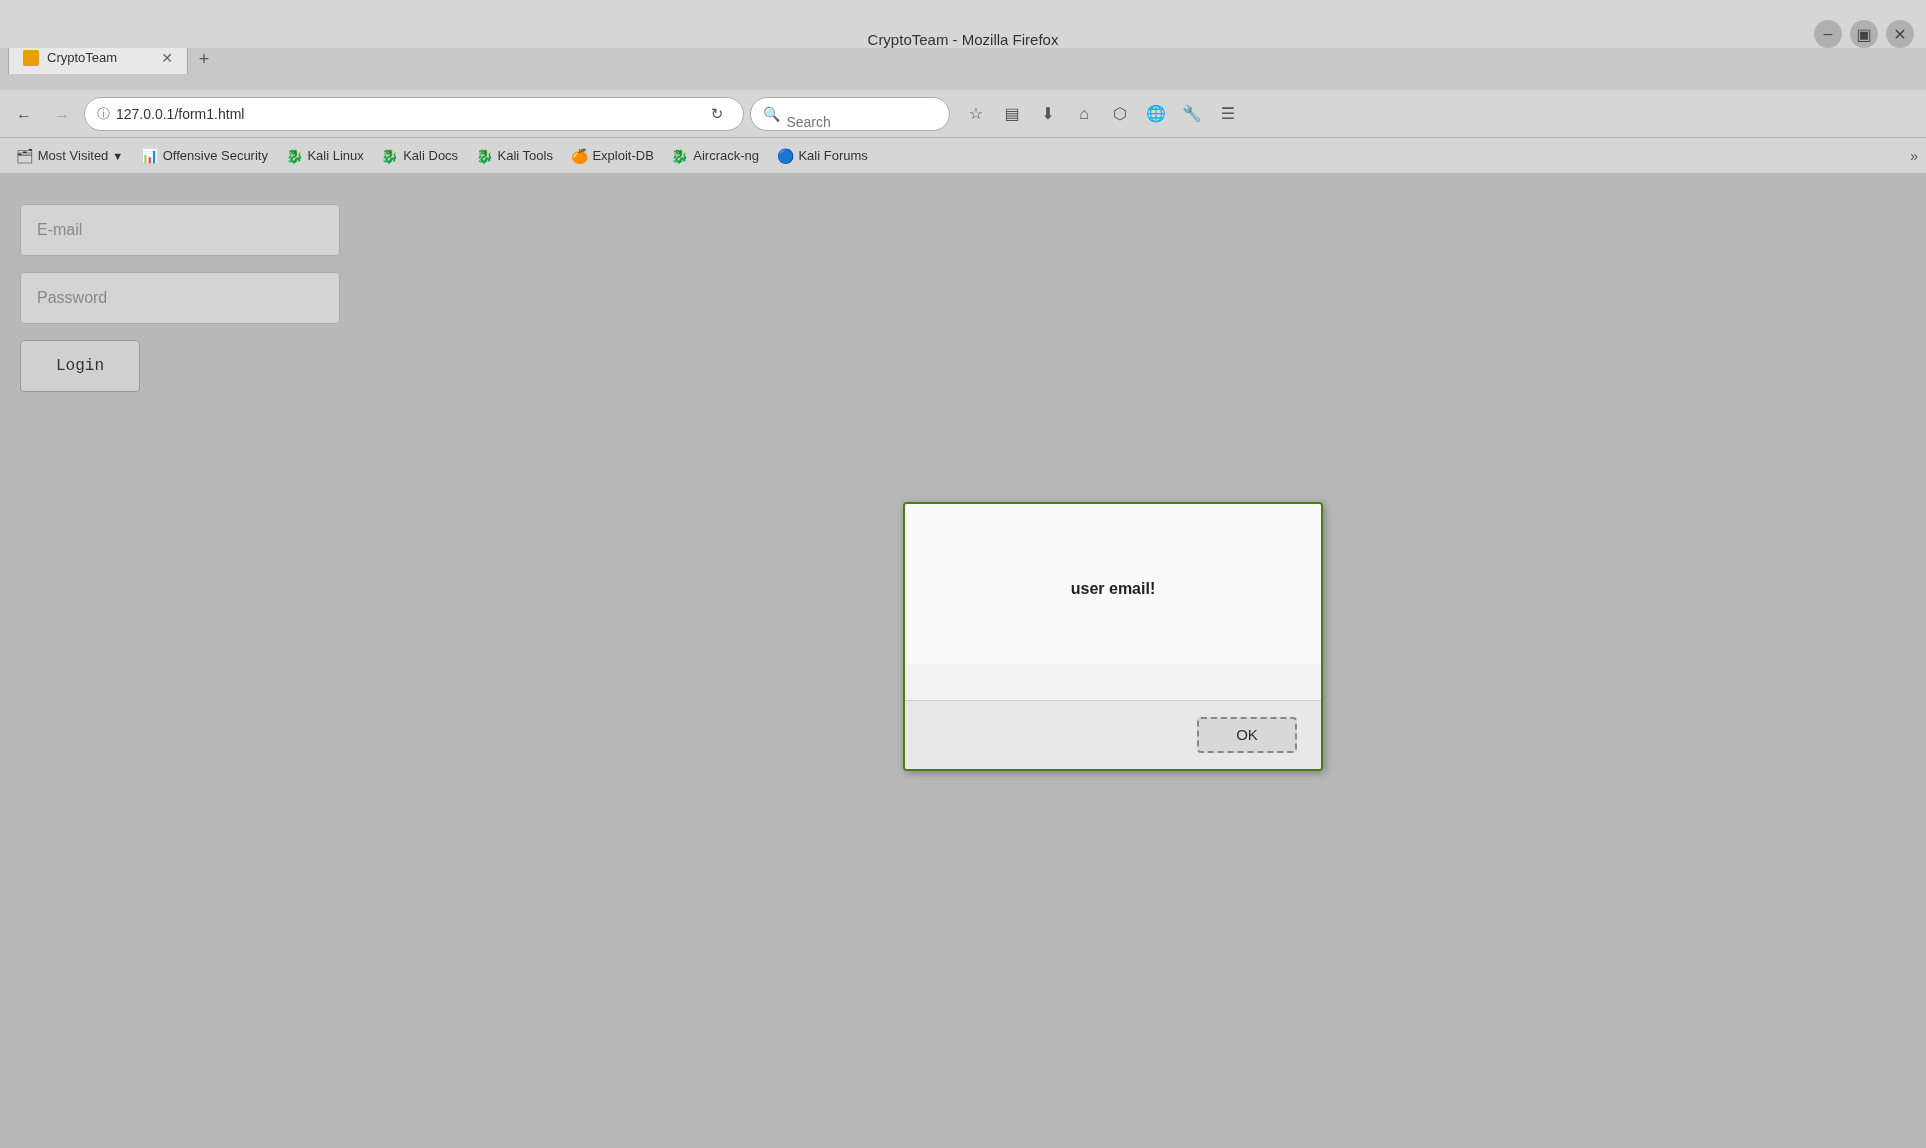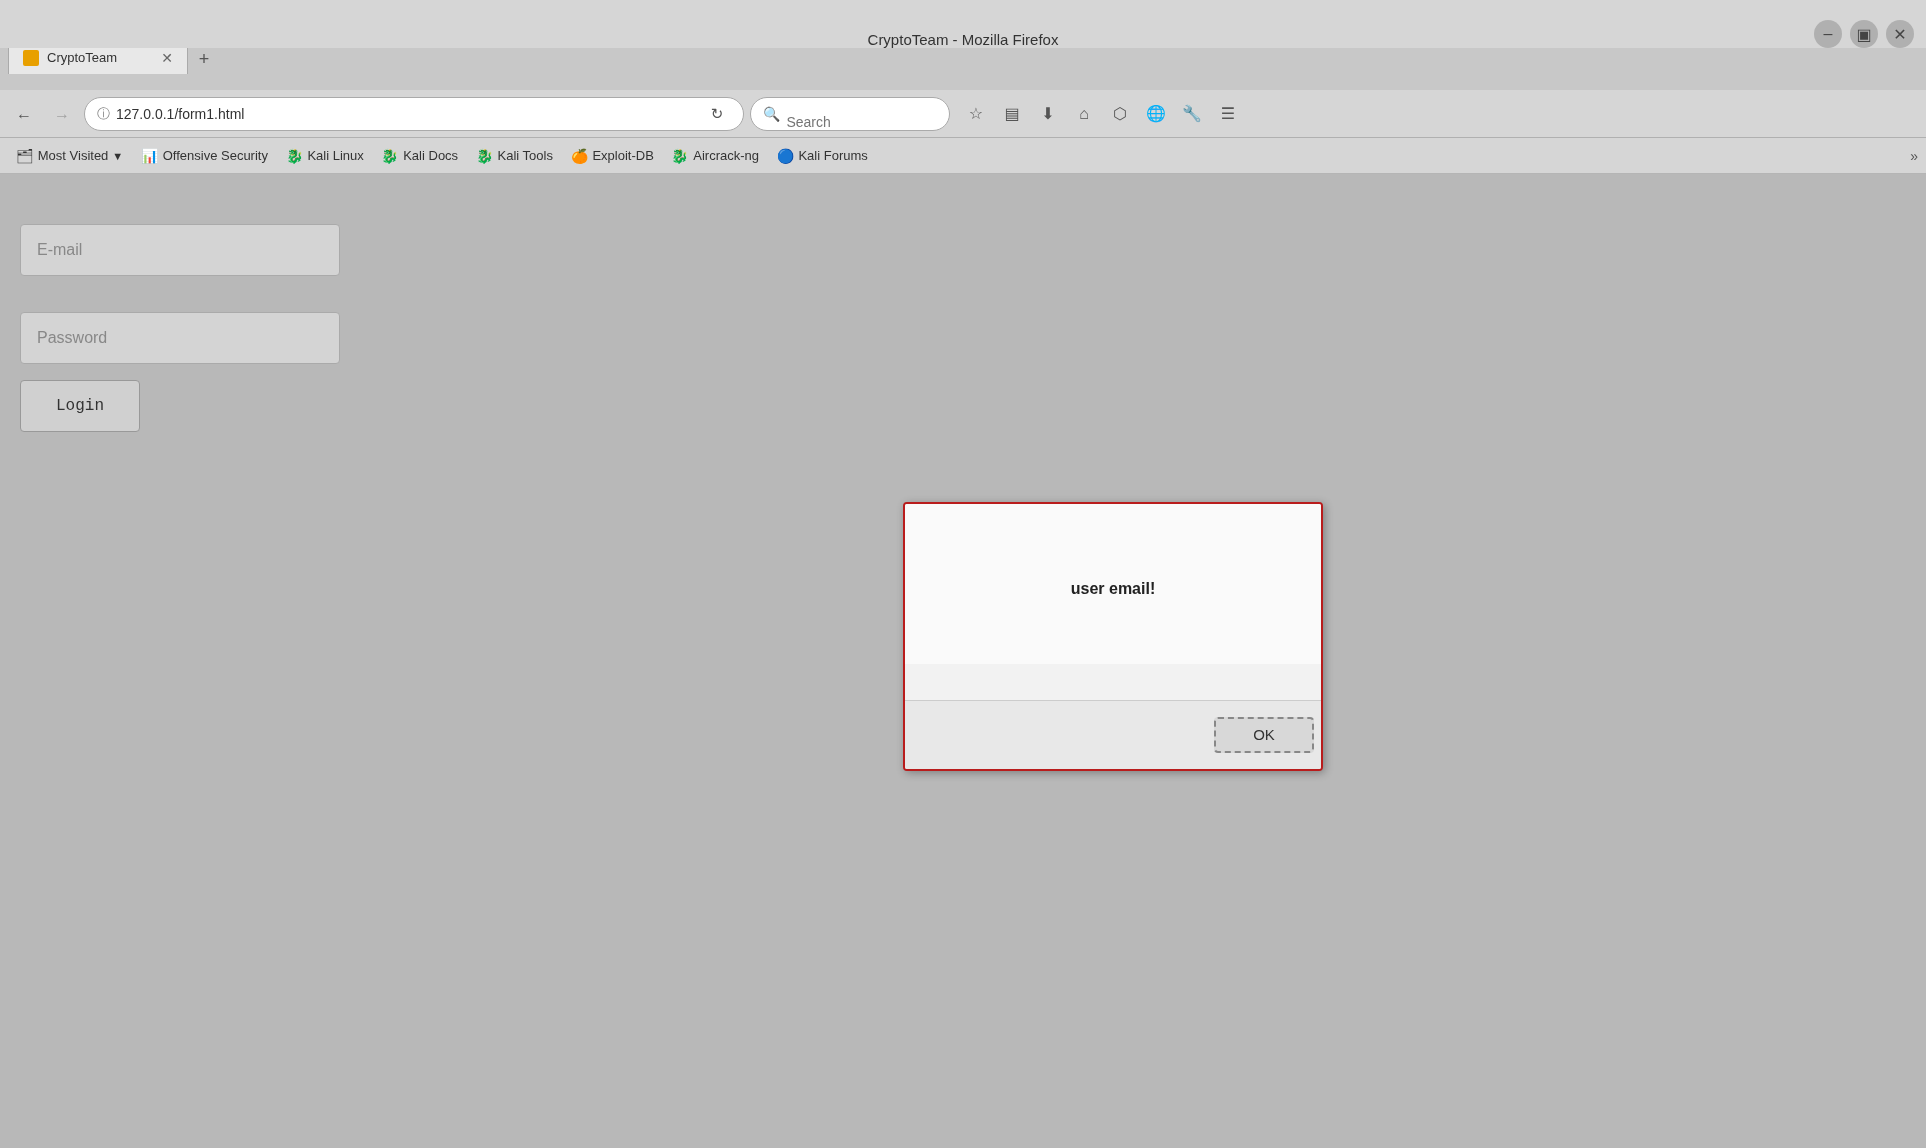--- a/index.html
+++ b/index.html
@@ -284,21 +284,20 @@
     .form-input {
       width: 100%;
       height: 52px;
       padding: 0 16px;
       font-size: 16px;
       background: #d4d4d4;
       border: 1px solid #aaa;
       border-radius: 4px;
       color: #888;
       outline: none;
-      margin-top: 20px;
     }
 
     .form-input::placeholder {
       color: #888;
     }
 
     .login-btn {
       width: 120px;
       height: 52px;
       background: #d0d0d0;
@@ -315,21 +314,21 @@
       position: absolute;
       top: 0; left: 0; right: 0; bottom: 0;
       display: flex;
       align-items: center;
       justify-content: center;
       pointer-events: none;
     }
 
     .dialog-box {
       background: #f2f2f2;
-      border: 2px solid #b91c1c;
+      border: 2px solid #4d7c0f;
       border-radius: 4px;
       width: 420px;
       pointer-events: all;
       box-shadow: 2px 2px 8px rgba(0,0,0,0.3);
       overflow: hidden;
       margin-left: 300px;
       margin-top: -50px;
     }
 
     .dialog-body {
@@ -341,21 +340,21 @@
       color: #222;
       min-height: 160px;
       display: flex;
       align-items: center;
       justify-content: center;
     }
 
     .dialog-footer {
       background: #e8e8e8;
       border-top: 1px solid #ccc;
-      padding: 16px 7px;
+      padding: 16px 24px;
       display: flex;
       justify-content: flex-end;
       margin-top: 36px;
     }
 
     .dialog-ok-btn {
       width: 100px;
       height: 36px;
       background: #d8d8d8;
       border: 2px dashed #888;

